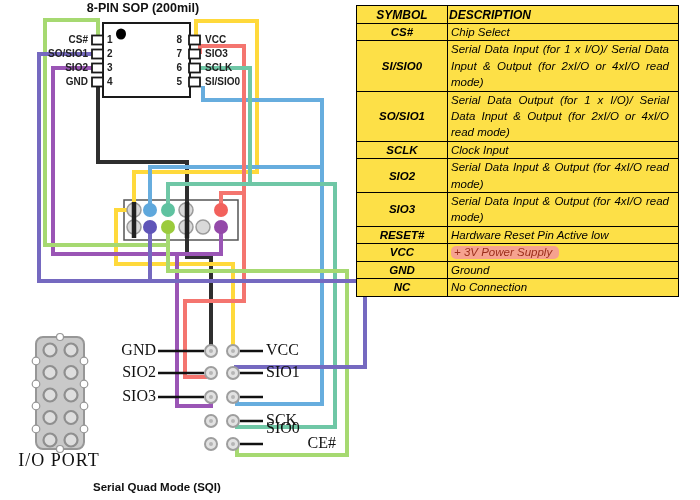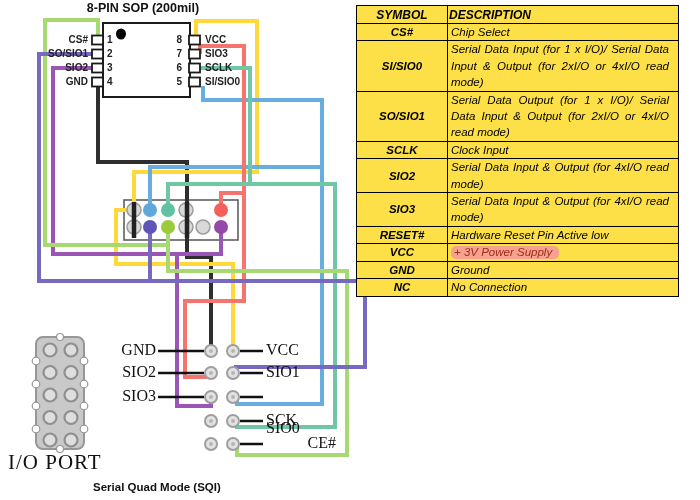--- a/index.html
+++ b/index.html
@@ -5,22 +5,22 @@
   html,body{margin:0;padding:0;background:#fff;}
   #stage{position:relative;width:700px;height:500px;background:#fff;overflow:hidden;
          font-family:"Liberation Sans",sans-serif;}
   #wires-svg{position:absolute;left:0;top:0;}
   .abs{position:absolute;}
   .lbl{position:absolute;color:#111;}
   .pin-label{font-size:10px;font-weight:bold;color:#222;}
   .pin-num{font-size:10px;font-weight:bold;color:#222;}
   .hdr-label{font-family:"Liberation Serif",serif;font-size:16px;color:#111;}
   #diagram-title{left:73px;top:1px;width:140px;text-align:center;font-size:12.5px;font-weight:bold;}
-  #io-port-label{left:8px;top:450px;width:102px;
-                 font-family:"Liberation Serif",serif;font-size:21px;letter-spacing:1px;}
+  #io-port-label{left:8px;top:450px;width:102px;text-align:center;
+                 font-family:"Liberation Serif",serif;font-size:18px;letter-spacing:1px;}
   #mode-caption{left:93px;top:481px;font-size:11.5px;font-weight:bold;}
   
   #ptable{position:absolute;left:356px;top:5px;width:323px;border-collapse:collapse;
           table-layout:fixed;background:#fde047;font-style:italic;}
   #ptable th,#ptable td{border:1.5px solid #000;vertical-align:middle;}
   #ptable th{font-size:12px;font-weight:bold;height:17px;padding:0 2px;}
   #ptable th.sym-h{width:86px;text-align:center;}
   #ptable th.desc-h{text-align:left;padding-left:1px;}
   #ptable td.sym{font-size:11.5px;font-weight:bold;text-align:center;padding:0 1px;}
   #ptable td.desc{font-size:11.5px;line-height:16.4px;text-align:justify;padding:0 9px 0 3px;}

